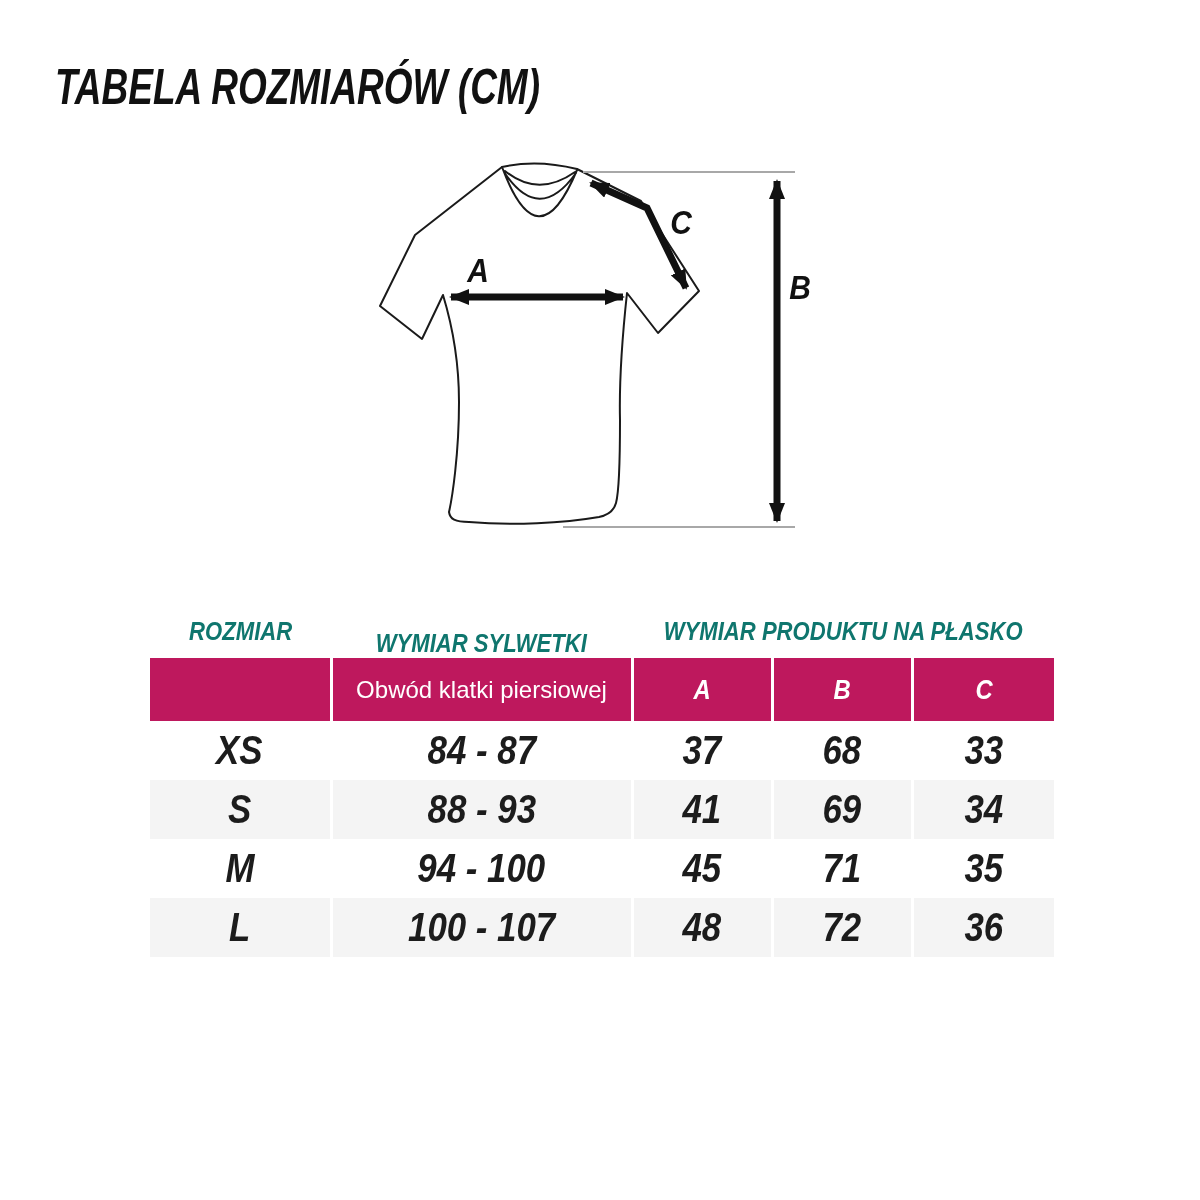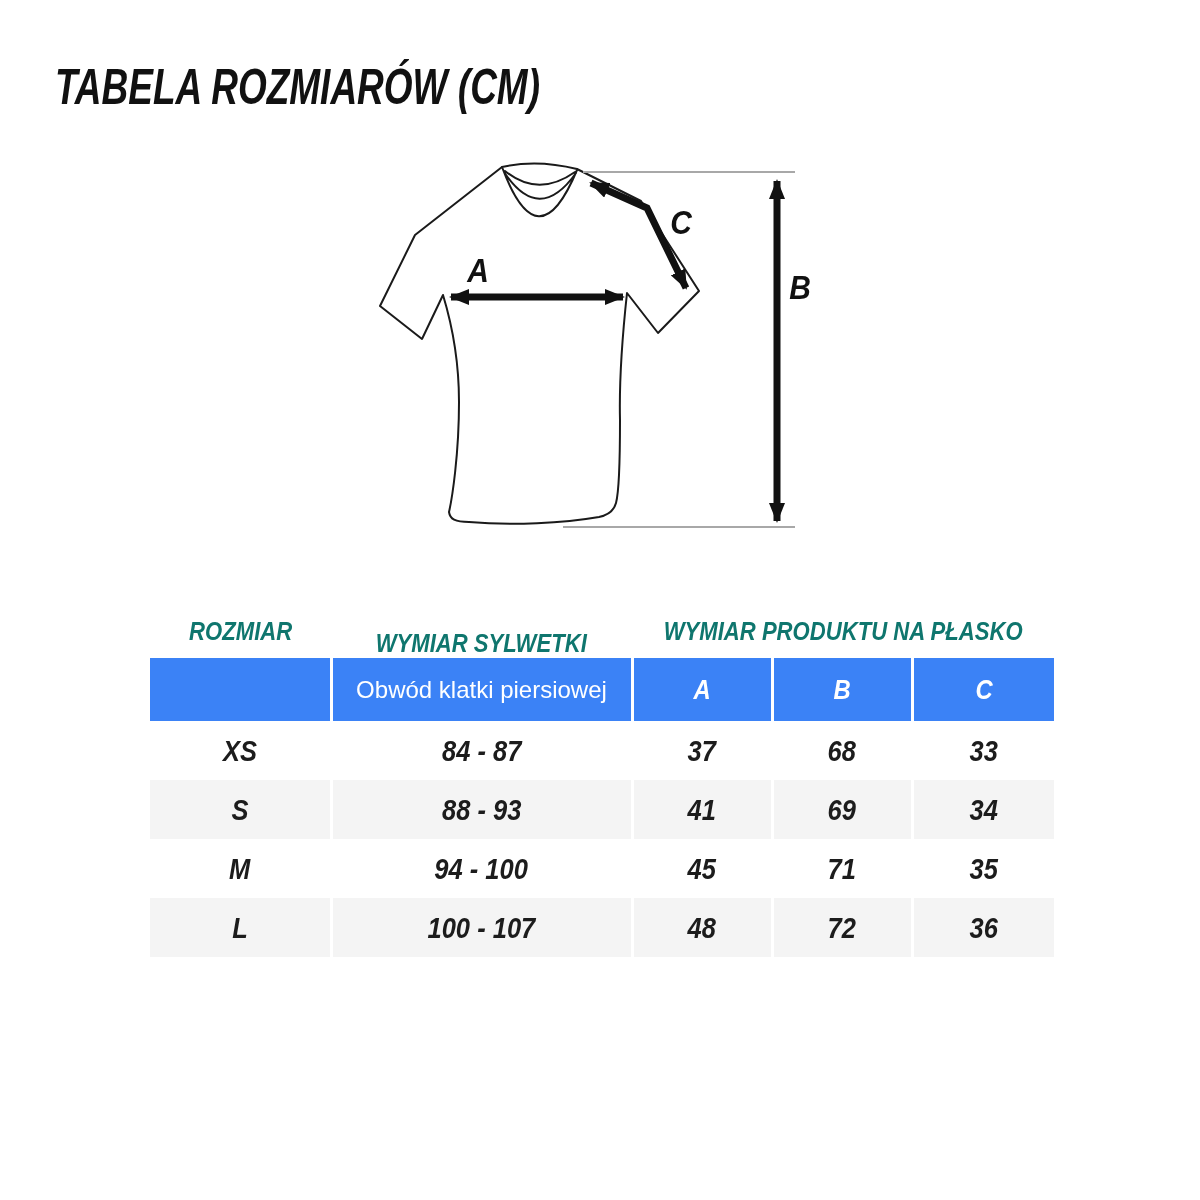--- a/index.html
+++ b/index.html
@@ -30,25 +30,25 @@
   table.szt{
     position:absolute;left:150px;top:658px;width:904px;
     border-collapse:collapse;table-layout:fixed;
   }
   table.szt th,table.szt td{
     padding:0;text-align:center;vertical-align:middle;
     border-right:3px solid #ffffff;
   }
   table.szt th:last-child,table.szt td:last-child{border-right:none;}
   table.szt th{
-    height:63px;background:#3b82f6;color:#ffffff;
+    height:63px;background:#be185d;color:#ffffff;
     font-weight:400;font-style:normal;font-size:24px;
   }
   table.szt th.abc{font-weight:700;font-style:italic;font-size:28px;}
-  table.szt td{height:59px;font-weight:700;font-style:italic;font-size:30px;color:#1c1c1c;}
+  table.szt td{height:59px;font-weight:700;font-style:italic;font-size:41px;color:#1c1c1c;}
   table.szt tbody tr:nth-child(even) td{background:#f4f4f4;}
 </style>
 </head>
 <body>
 
 <div class="page-title">
   <span class="cx-left">TABELA ROZMIARÓW (CM)</span>
 </div>
 
 <svg class="diagram-svg" viewBox="0 0 1200 1200">

